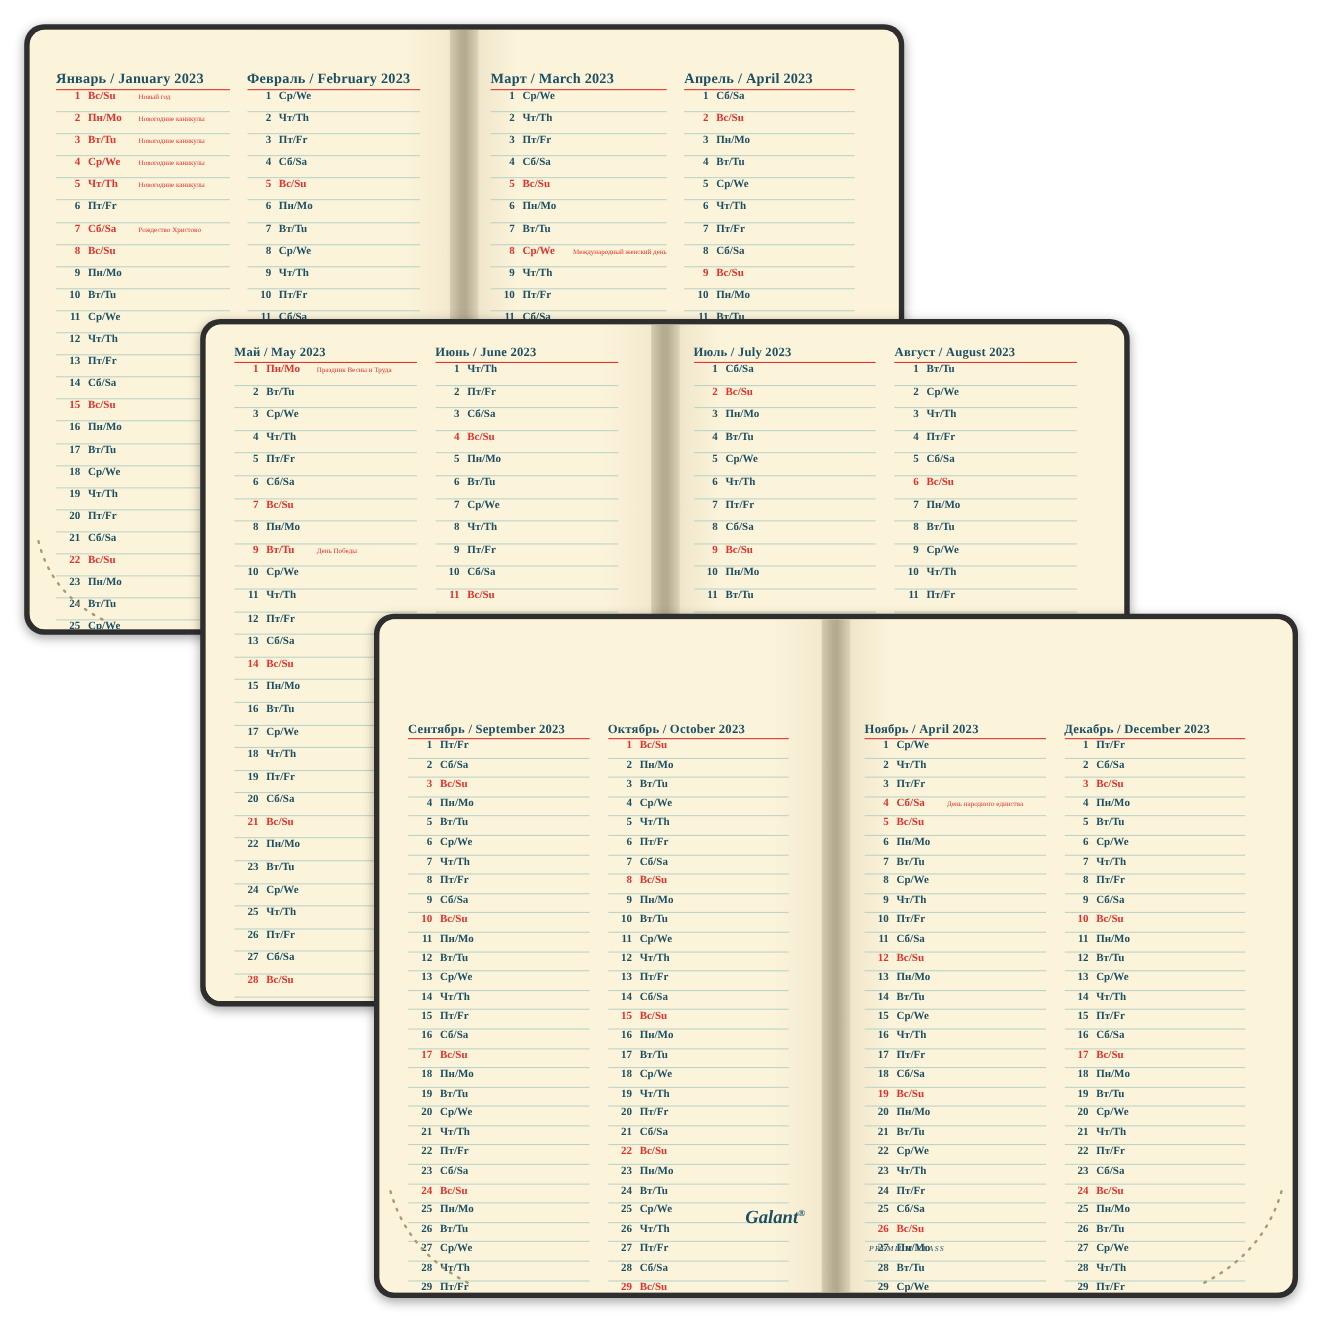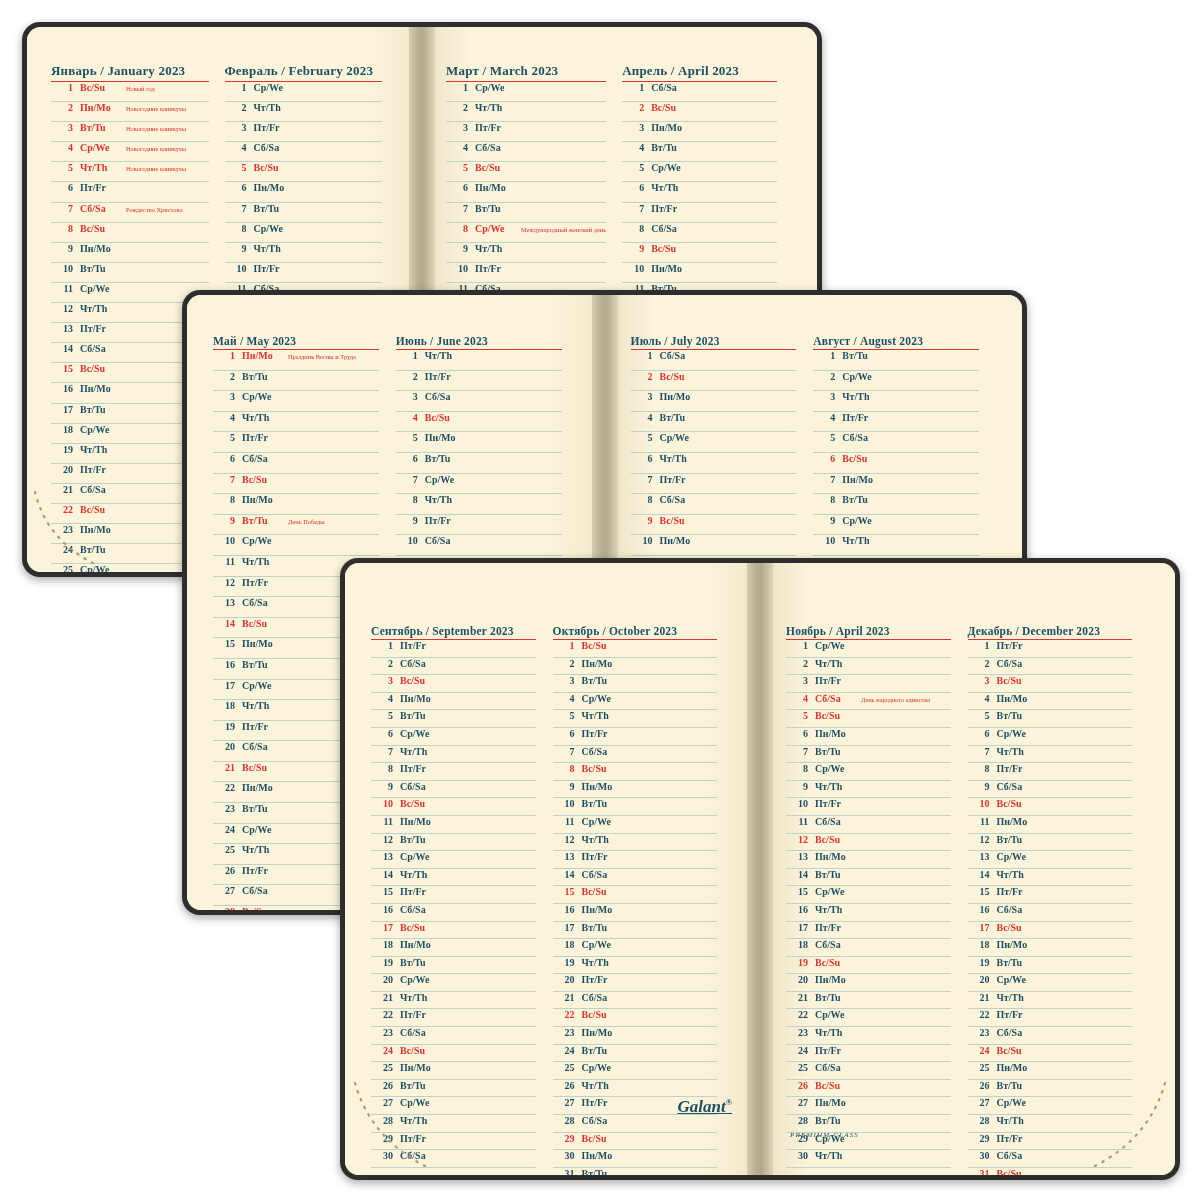--- a/index.html
+++ b/index.html
@@ -90,21 +90,20 @@
   }
   .corner svg{display:block;}
 
   
   .brand{
     position:absolute;
     color:#1d4f63;
     font-family:"Liberation Serif", serif;
     font-style:italic;
     font-weight:bold;
-    text-decoration:underline;
     white-space:nowrap;
   }
   .brand sup{font-size:.5em;text-decoration:none;vertical-align:super;}
   .premium{
     position:absolute;
     color:#1d4f63;
     font-family:"Liberation Serif", serif;
     letter-spacing:1.2px;
     white-space:nowrap;
   }
@@ -116,31 +115,31 @@
   #spread1 .mhead{font-size:13px;}
   #spread1 .day{font-size:10px;height:19.1px;}
   #spread1 .blank{height:19.1px;}
   #spread1 .day .num{width:22px;margin-right:7px;font-size:10px;}
   #spread1 .day .wd{width:46px;font-size:10px;}
   #spread1 .day .note{font-size:6.4px;}
   #spread1 .col{padding-right:16px;}
 
   
   #spread2{left:182px;top:290px;width:845px;height:625px;}
-  #spread2 .cols{padding:40px 26px 10px 26px;}
+  #spread2 .cols{padding:20px 26px 10px 26px;}
   #spread2 .mhead{font-size:11.5px;}
   #spread2 .day{font-size:10px;height:19.6px;}
   #spread2 .day .num{width:22px;margin-right:7px;font-size:10px;}
   #spread2 .day .wd{width:46px;font-size:10px;}
   #spread2 .day .note{font-size:6.4px;}
   #spread2 .col{padding-right:17px;}
 
   
   #spread3{left:340px;top:558px;width:840px;height:622px;}
-  #spread3 .cols{padding:62px 26px 10px 26px;}
+  #spread3 .cols{padding:62px 26px 10px 26px;margin-top:32px;}
   #spread3 .mhead{font-size:11.5px;}
   #spread3 .day{font-size:10px;height:16.6px;}
   #spread3 .blank{height:16.6px;}
   #spread3 .day .num{width:22px;margin-right:7px;font-size:10px;}
   #spread3 .day .wd{width:46px;font-size:10px;}
   #spread3 .day .note{font-size:6.4px;}
   #spread3 .col{padding-right:17px;}
 
 </style>
 </head>

